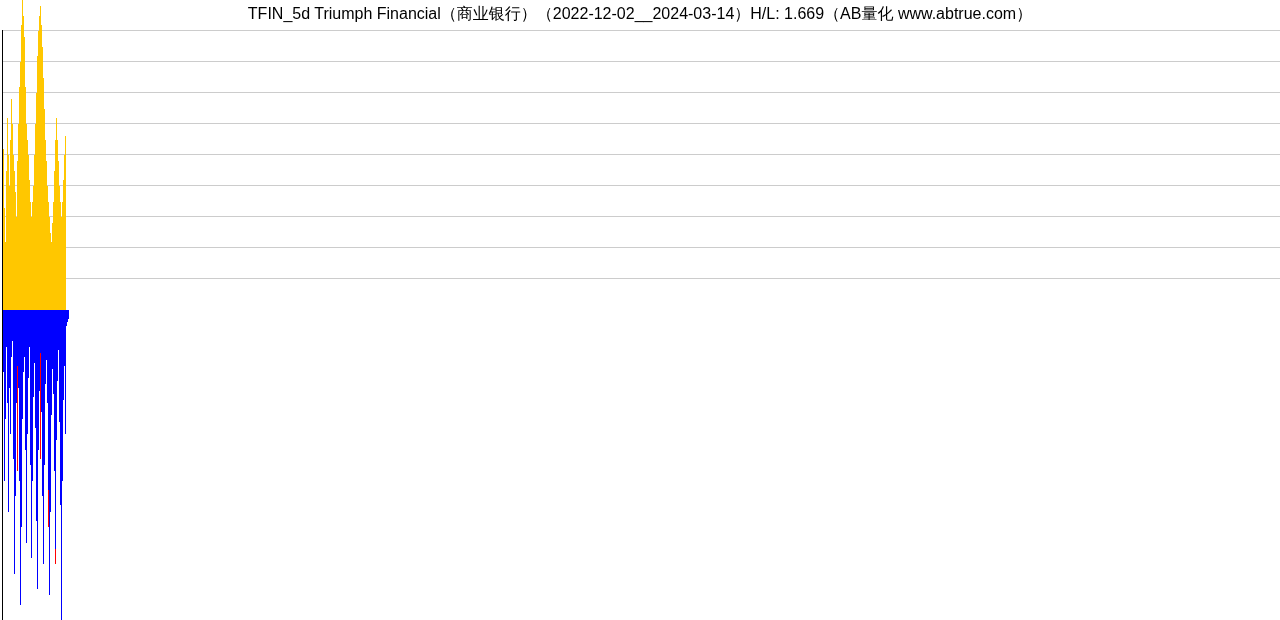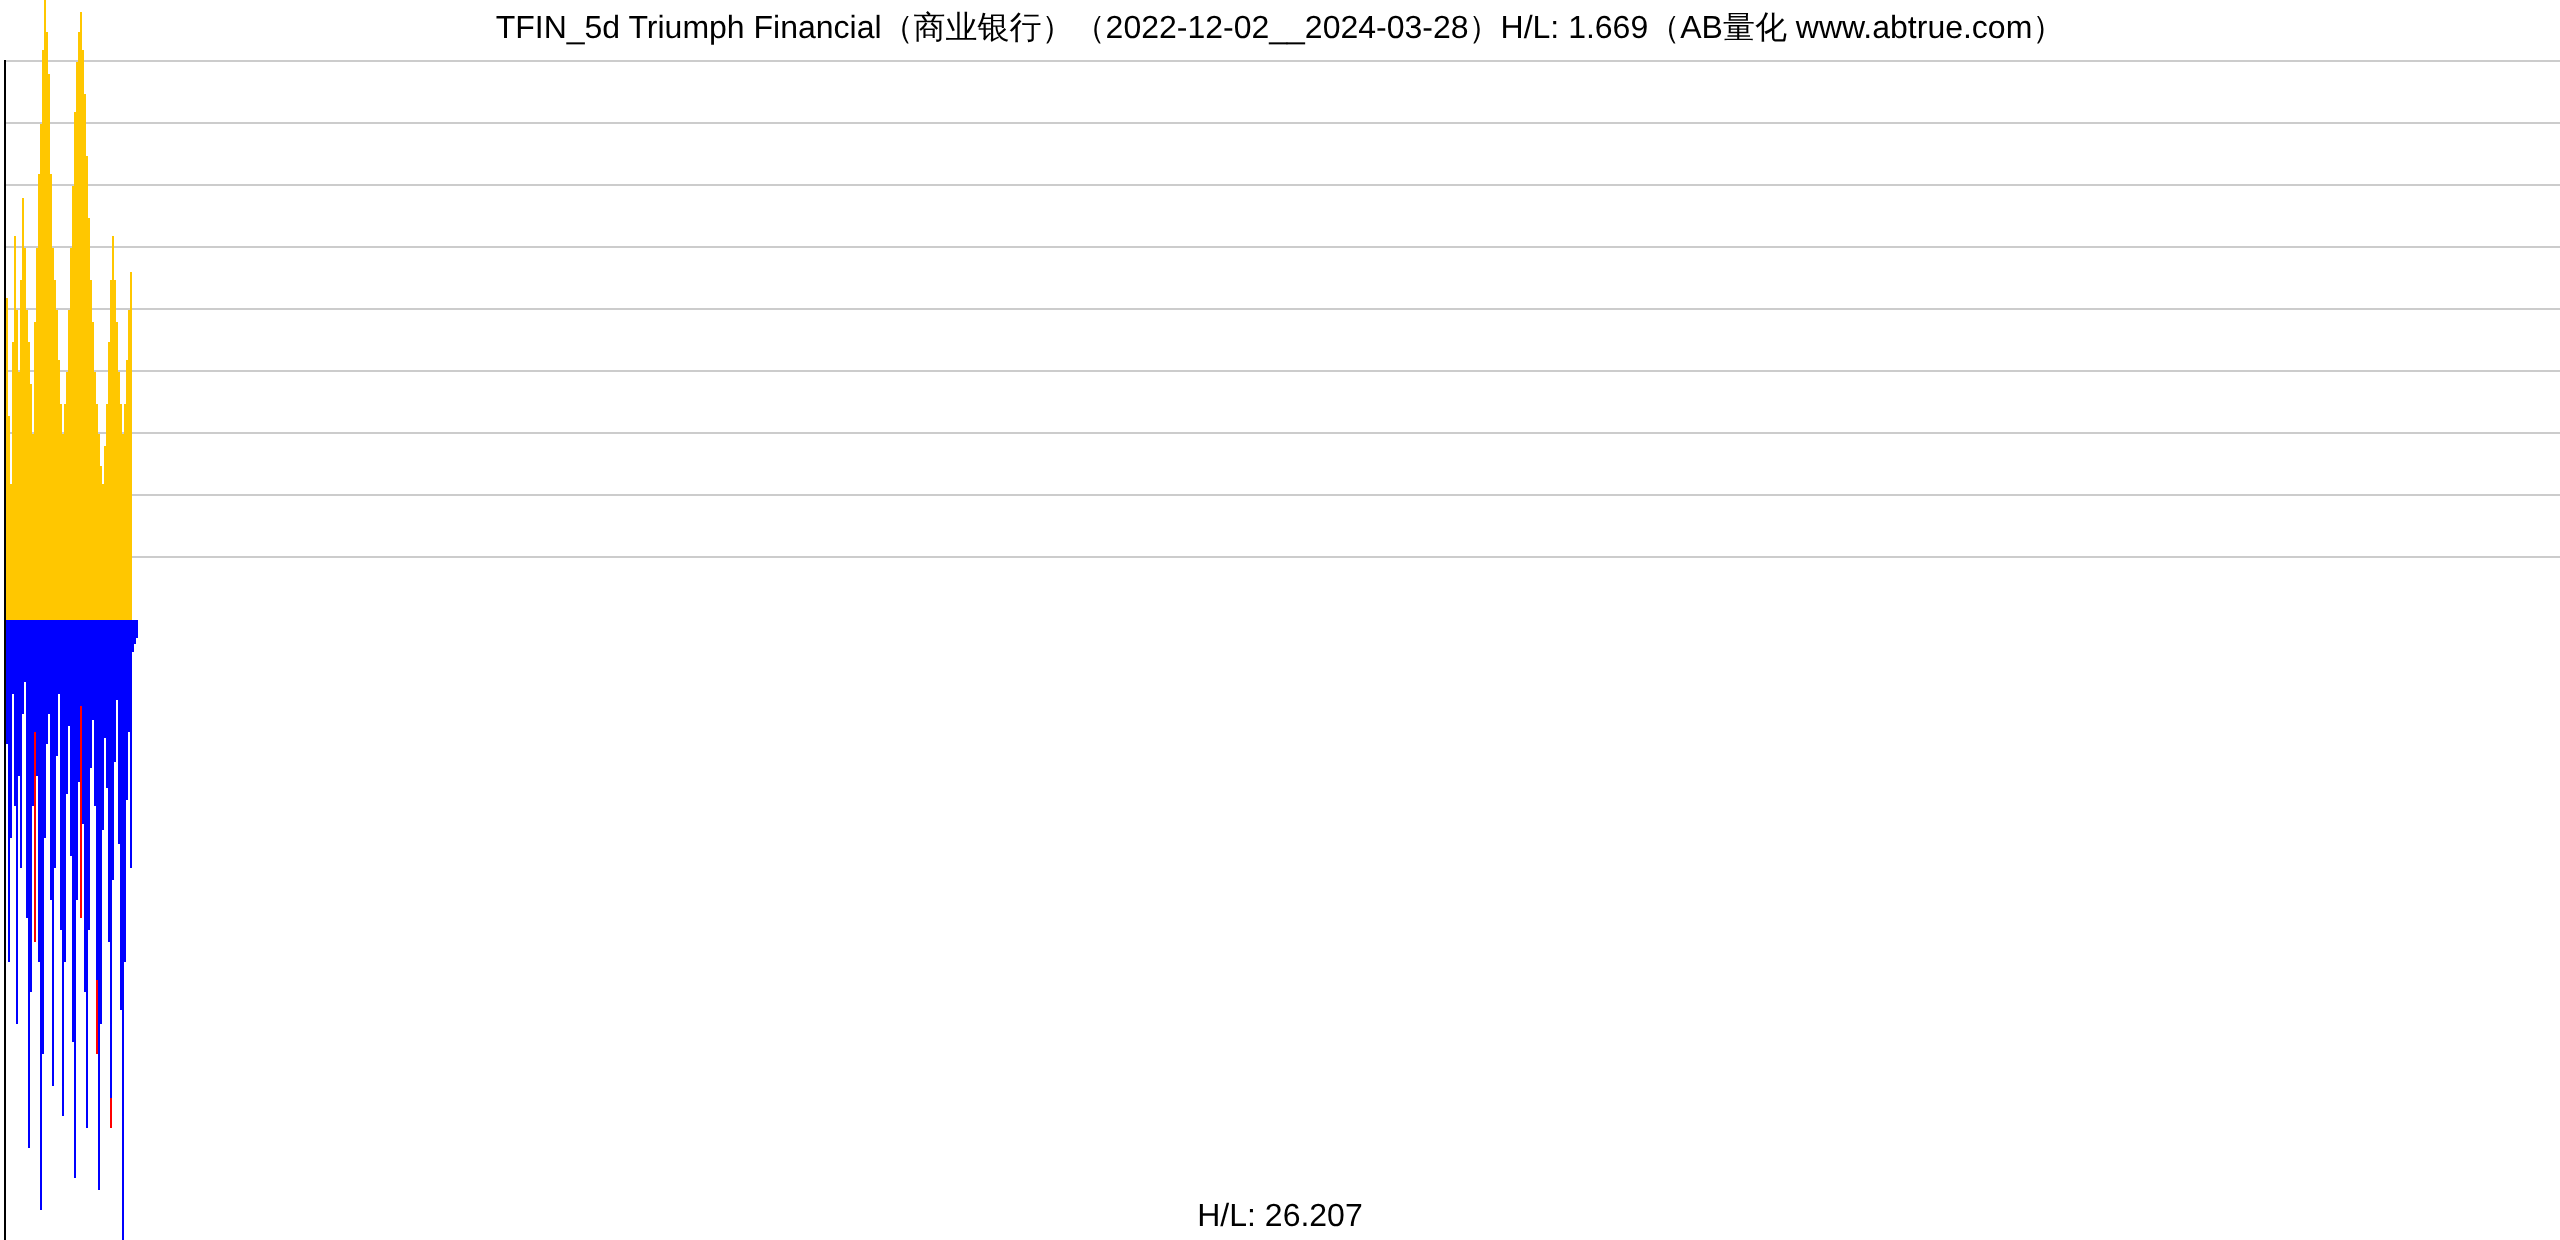--- a/index.html
+++ b/index.html
@@ -78,21 +78,21 @@
   .bar-down {
     position: absolute;
     top: 0;
     width: 1px;
   }
 </style>
 </head>
 <body>
 
 <div class="chart-wrap">
-  <div class="title">TFIN_5d Triumph Financial（商业银行）（2022-12-02__2024-03-28）H/L: 1.669（AB量化  www.abtrue.com）</div>
+  <div class="title">TFIN_5d Triumph Financial（商业银行）（2022-12-02__2024-03-14）H/L: 1.669（AB量化  www.abtrue.com）</div>
   <div class="axis-y"></div>
   <div class="gridlines" id="gridlines">
       <div class="gridline" style="bottom: 31px;"></div>
       <div class="gridline" style="bottom: 62px;"></div>
       <div class="gridline" style="bottom: 93px;"></div>
       <div class="gridline" style="bottom: 124px;"></div>
       <div class="gridline" style="bottom: 155px;"></div>
       <div class="gridline" style="bottom: 186px;"></div>
       <div class="gridline" style="bottom: 217px;"></div>
       <div class="gridline" style="bottom: 248px;"></div>
@@ -237,14 +237,13 @@
       <div class="bar-down" style="left: 57px; width: 1px; height: 195.3px; background: rgb(0, 0, 255);"></div>
       <div class="bar-down" style="left: 58px; width: 1px; height: 310px; background: rgb(0, 0, 255);"></div>
       <div class="bar-down" style="left: 59px; width: 1px; height: 170.5px; background: rgb(0, 0, 255);"></div>
       <div class="bar-down" style="left: 60px; width: 1px; height: 89.9px; background: rgb(0, 0, 255);"></div>
       <div class="bar-down" style="left: 61px; width: 1px; height: 55.8px; background: rgb(0, 0, 255);"></div>
       <div class="bar-down" style="left: 62px; width: 1px; height: 124px; background: rgb(0, 0, 255);"></div>
       <div class="bar-down" style="left: 63px; width: 1px; height: 15.5px; background: rgb(0, 0, 255);"></div>
       <div class="bar-down" style="left: 64px; width: 1px; height: 12.4px; background: rgb(0, 0, 255);"></div>
       <div class="bar-down" style="left: 65px; width: 1px; height: 9.3px; background: rgb(0, 0, 255);"></div>
     </div>
-  <div class="subtitle">H/L: 26.207</div>
 </div>
 
 </body></html>

